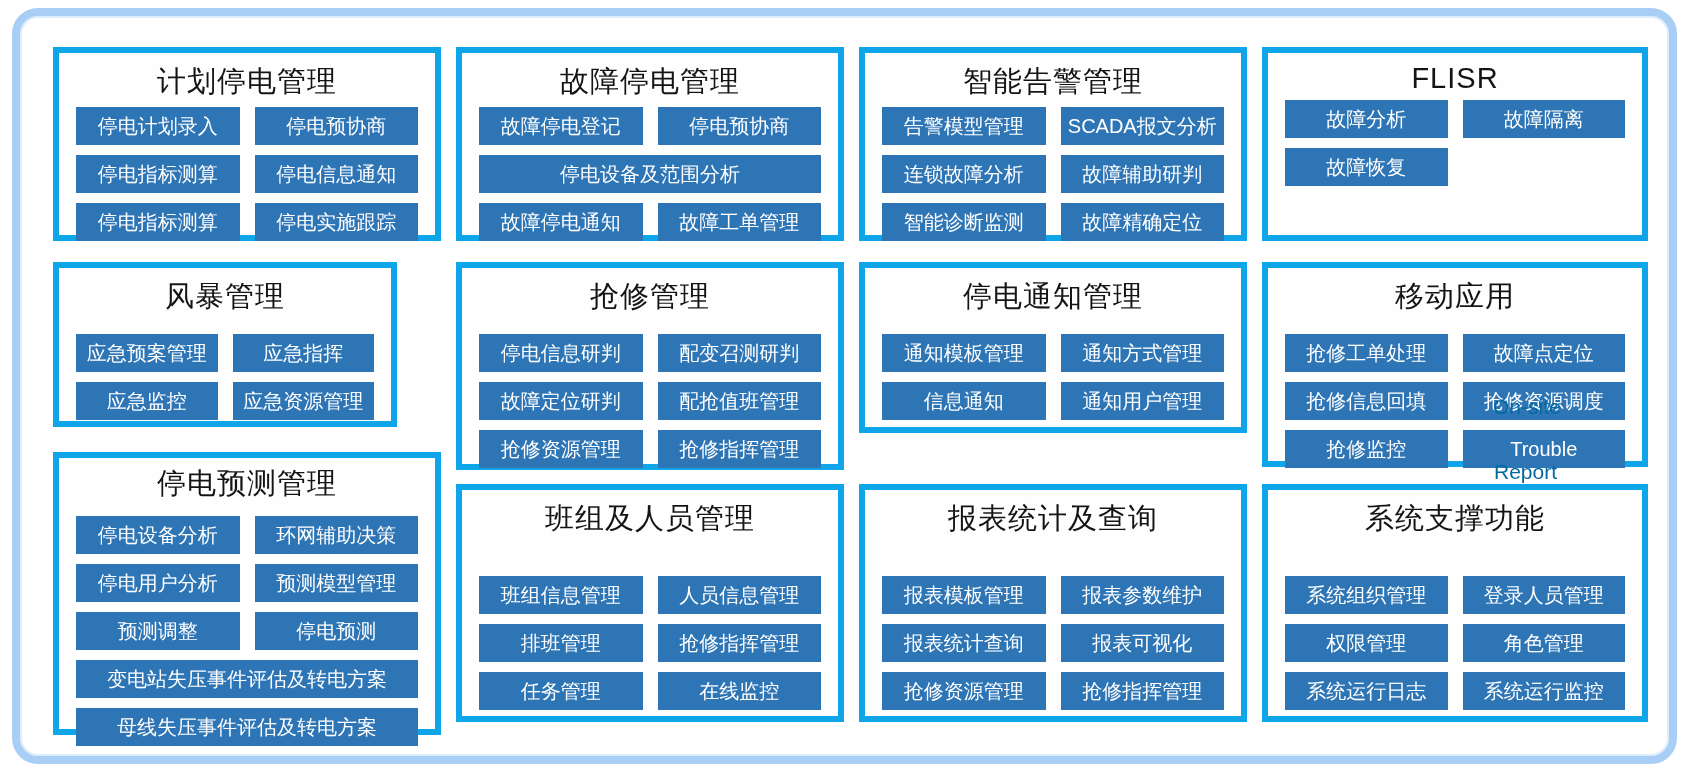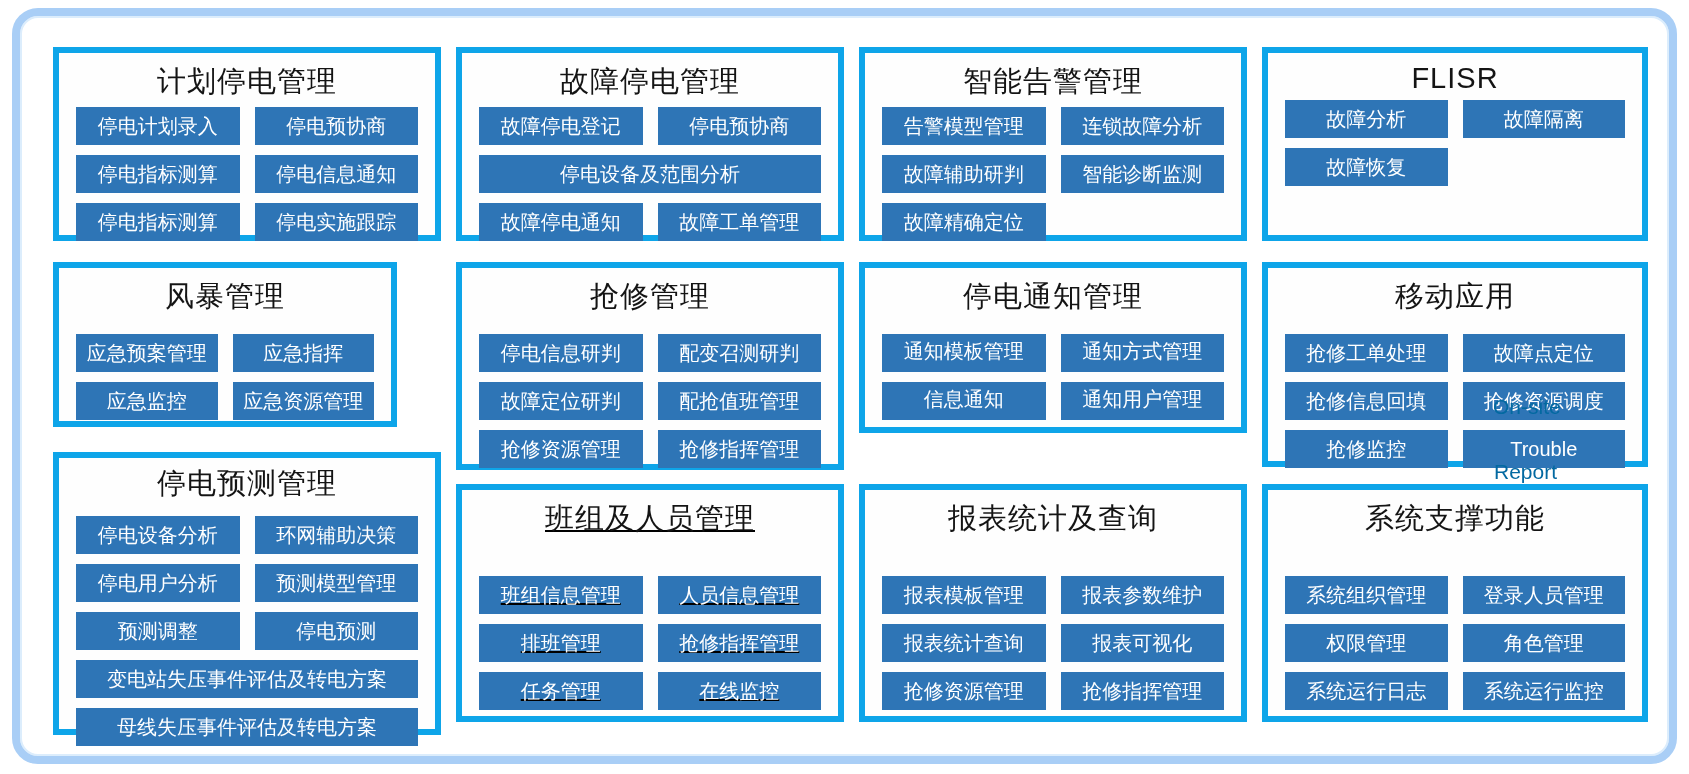--- a/index.html
+++ b/index.html
@@ -39,24 +39,24 @@
   }
   .onsite {left:1493px; top:395px;}
   .report {left:1494px; top:460px;}
   
   .p1  {left:53px;   top:47px;  width:388px; height:194px;}
   .p2  {left:456px;  top:47px;  width:388px; height:194px;}
   .p3  {left:859px;  top:47px;  width:388px; height:194px;}
   .p4  {left:1262px; top:47px;  width:386px; height:194px;}
   .p5  {left:53px;   top:262px; width:344px; height:165px;}
   .p6  {left:456px;  top:262px; width:388px; height:208px;}
-  .p7  {left:859px;  top:262px; width:388px; height:171px;font-family:Liberation Mono, monospace;}
+  .p7  {left:859px;  top:262px; width:388px; height:171px;}
   .p8  {left:1262px; top:262px; width:386px; height:205px;}
   .p9  {left:53px;   top:452px; width:388px; height:283px;}
-  .p10 {left:456px;  top:484px; width:388px; height:238px;text-decoration:underline;}
+  .p10 {left:456px;  top:484px; width:388px; height:238px;}
   .p11 {left:859px;  top:484px; width:388px; height:238px;}
   .p12 {left:1262px; top:484px; width:386px; height:238px;}
 </style>
 </head>
 <body>
 
 <div class="canvas">
   <div class="frame"></div>
 
   <div class="panel p1">
@@ -79,20 +79,21 @@
       <div class="btn wide">停电设备及范围分析</div>
       <div class="btn">故障停电通知</div>
       <div class="btn">故障工单管理</div>
     </div>
   </div>
 
   <div class="panel p3">
     <div class="panel-title">智能告警管理</div>
     <div class="grid mt5">
       <div class="btn">告警模型管理</div>
+      <div class="btn">SCADA报文分析</div>
       <div class="btn">连锁故障分析</div>
       <div class="btn">故障辅助研判</div>
       <div class="btn">智能诊断监测</div>
       <div class="btn">故障精确定位</div>
     </div>
   </div>
 
   <div class="panel p4">
     <div class="panel-title">FLISR</div>
     <div class="grid mt5">

